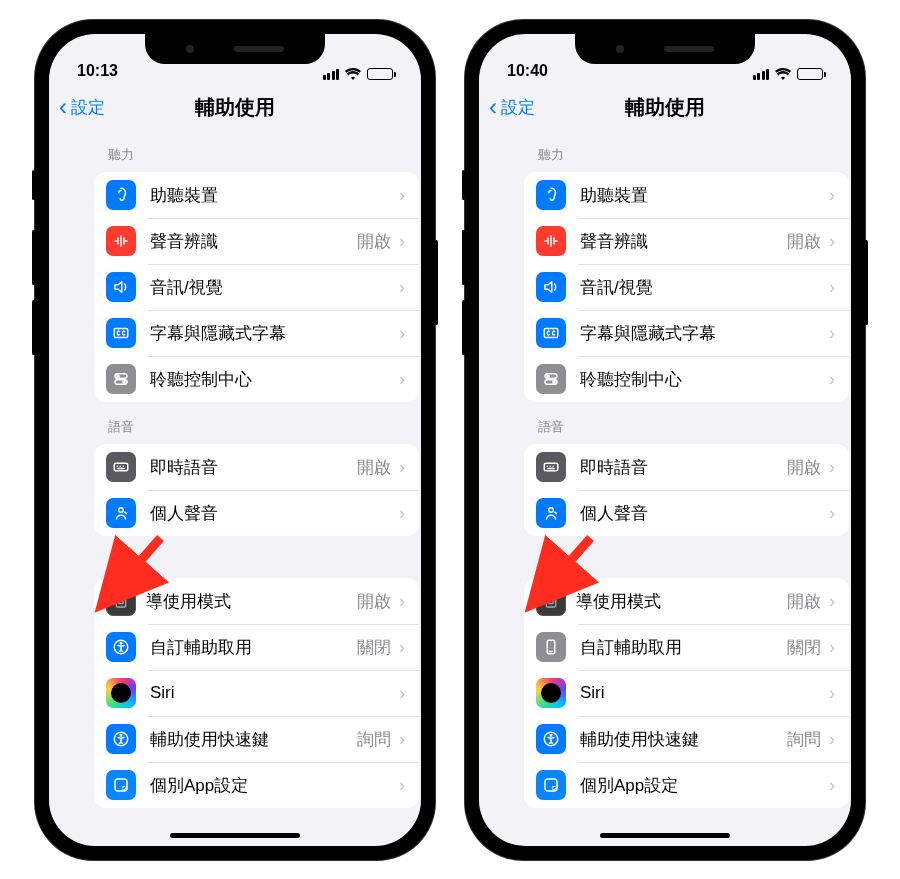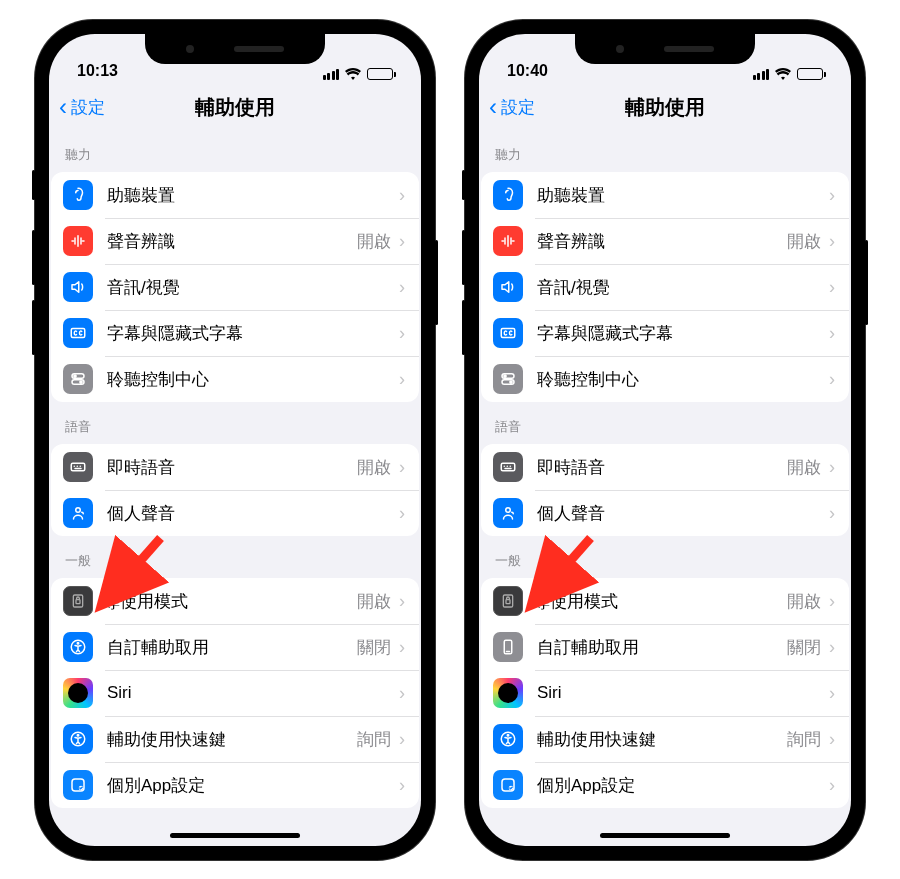--- a/index.html
+++ b/index.html
@@ -40,21 +40,21 @@
 .battery-icon::after { content:''; position:absolute; right:-4px; top:3px; width:2px; height:5px; background:#000; border-radius:0 1px 1px 0; }
 .battery-fill { height:100%; background:#000; border-radius:1px; }
 
 .nav-bar {
   height: 46px; display: flex; align-items: center; position: relative; padding: 0 10px;
 }
 .back-link { display: flex; align-items: center; color: #007aff; font-size: 17px; gap: 4px; }
 .back-chevron { font-size: 24px; font-weight: 400; line-height: 1; }
 .nav-title { position: absolute; left: 50%; transform: translateX(-50%); font-size: 20px; font-weight: 600; }
 
-.content { padding: 0 2px; }
+.content { padding: 0 2px; margin-left: 43px; }
 .section-header { font-size: 13px; color: #8a8a8e; padding: 16px 14px 8px; }
 .list { background: #fff; border-radius: 12px; overflow: hidden; }
 .row {
   display: flex; align-items: center; min-height: 46px; padding: 6px 14px 6px 12px;
   position: relative;
 }
 .row + .row::before {
   content:''; position:absolute; top:0; left: 54px; right: 0; height: 0.5px; background: #e0e0e2;
 }
 .row-icon {

